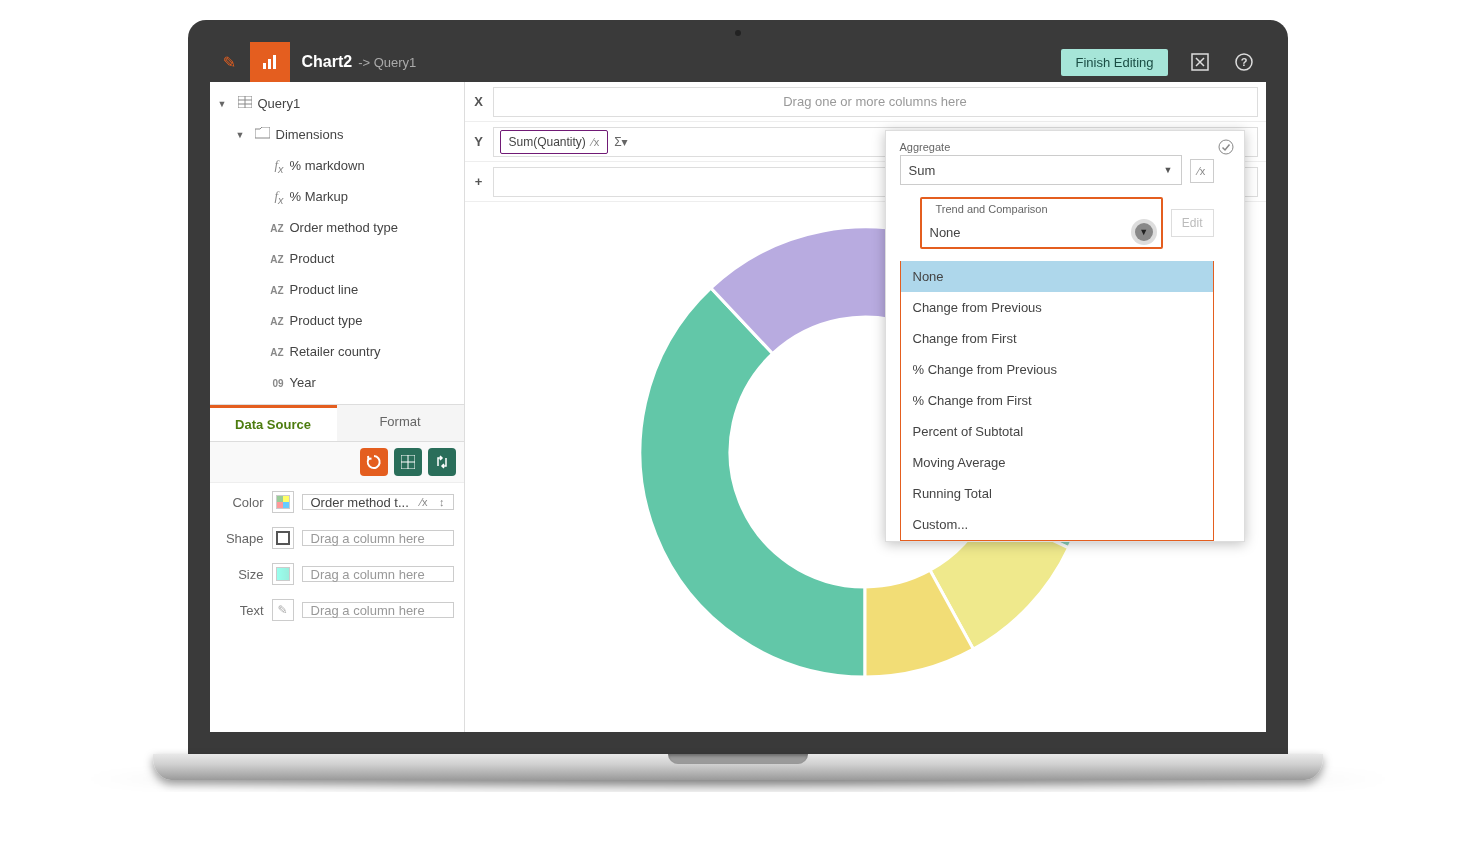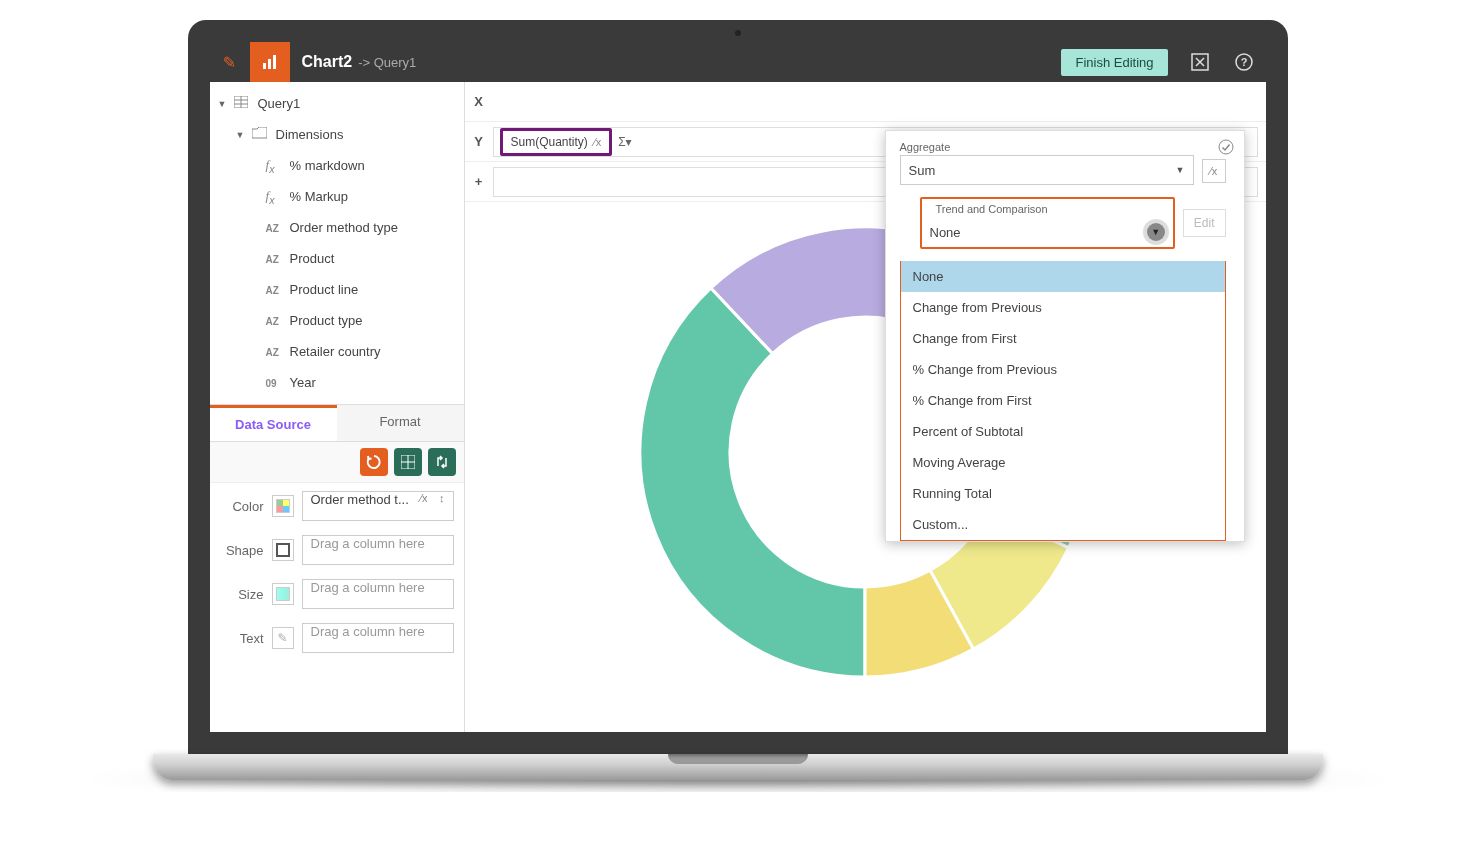--- a/index.html
+++ b/index.html
@@ -23,57 +23,57 @@
 .breadcrumb .sub { color: #aaa; font-size: 13px; }
 .header-right { margin-left: auto; display: flex; align-items: center; gap: 20px; padding-right: 10px; }
 .finish-btn { background: #a6e5d8; color: #1a4d44; padding: 6px 14px; border-radius: 2px; font-size: 13px; }
 .icon-btn { color: #eee; font-size: 16px; width: 24px; height: 24px; display: flex; align-items: center; justify-content: center; }
 
 .body { flex: 1; display: flex; overflow: hidden; }
 .left-panel { width: 255px; border-right: 1px solid #ddd; display: flex; flex-direction: column; overflow: hidden; }
 .tree { flex: 0 0 auto; padding: 6px 0; font-size: 13px; color: #444; overflow: auto; }
 .tree-row { display: flex; align-items: center; height: 31px; padding-left: 8px; gap: 6px; cursor: default; }
 .tree-row .caret { color: #666; font-size: 9px; width: 10px; }
-.tree-row .ficon { color: #888; font-size: 13px; width: 18px; text-align: left; }
+.tree-row .ficon { color: #888; font-size: 13px; width: 18px; text-align: right; }
 .fx { font-style: italic; font-family: serif; font-size: 13px; color: #888; }
 .az { font-weight: bold; font-size: 10px; color: #888; }
 .num { font-weight: bold; font-size: 10px; color: #888; }
 
 .mode-tabs { display: flex; border-top: 1px solid #ddd; border-bottom: 1px solid #ddd; background: #f5f5f5; font-size: 13px; }
 .mode-tab { flex: 1; text-align: center; padding: 9px 0; color: #666; }
-.mode-tab.active { border-top: 3px solid #e45e1f; font-weight: bold; color: #8b5cf6; background: #fff; }
+.mode-tab.active { border-top: 3px solid #e45e1f; font-weight: bold; color: #4d7c0f; background: #fff; }
 
 .toolbar-row { display: flex; justify-content: flex-end; gap: 6px; padding: 6px 8px; background: #f9f9f9; border-bottom: 1px solid #eee; }
 .tool-sq { width: 28px; height: 28px; border-radius: 4px; display: flex; align-items: center; justify-content: center; color: #fff; font-size: 13px; font-weight: bold; }
 .tool-sq.or { background: #e45e1f; }
 .tool-sq.gr { background: #2a6e5a; }
 .tool-sq.gr2 { background: #2a6e5a; }
 
 .enc-block { padding: 8px 10px; font-size: 13px; color: #555; }
 .enc-row { display: flex; align-items: center; gap: 8px; margin-bottom: 14px; }
 .enc-label { width: 44px; text-align: right; color: #666; }
 .enc-sw { width: 22px; height: 22px; border: 1px solid #ccc; display: flex; align-items: center; justify-content: center; }
-.enc-field { flex: 1; border: 1px solid #ccc; height: 30px; display: flex; align-items: flex-start; padding: 0 8px; color: #999; gap: 6px; }
+.enc-field { flex: 1; border: 1px solid #ccc; height: 16px; display: flex; align-items: center; padding: 0 8px; color: #999; gap: 6px; }
 .enc-field.filled { color: #444; }
 .enc-field .small-ic { margin-left: auto; color: #888; font-size: 11px; }
 
 .main { flex: 1; position: relative; overflow: hidden; }
 .shelves { padding: 0; }
 .shelf-row { display: flex; align-items: center; border-bottom: 1px solid #eee; height: 40px; }
 .shelf-label { width: 28px; text-align: center; font-weight: bold; color: #555; font-size: 13px; }
 .shelf-drop { flex: 1; border: 1px solid #ddd; margin: 4px 8px 4px 0; height: 30px; display: flex; align-items: center; justify-content: center; color: #999; font-size: 13px; }
 .shelf-drop.tags { justify-content: flex-start; padding-left: 6px; color: #999; }
-.pill { border: 3px solid #701a75; border-radius: 2px; padding: 4px 8px; font-size: 12px; color: #444; display: flex; align-items: center; gap: 6px; }
+.pill { border: 1px solid #701a75; border-radius: 2px; padding: 4px 8px; font-size: 12px; color: #444; display: flex; align-items: center; gap: 6px; }
 .pill .pic { color: #888; font-size: 11px; }
 .sigma { color: #666; margin-left: 6px; font-size: 12px; }
 
 .donut-wrap { position: absolute; top: 120px; left: 50%; transform: translateX(-50%); width: 500px; height: 500px; }
 .donut-svg { width: 100%; height: 100%; }
 
-.popover { position: absolute; top: 48px; left: 420px; width: 360px; background: #fff; box-shadow: 0 2px 12px rgba(0,0,0,0.25); border: 1px solid #ddd; padding: 10px 4px 0 0; z-index: 10; }
+.popover { position: absolute; top: 48px; left: 420px; width: 360px; background: #fff; box-shadow: 0 2px 12px rgba(0,0,0,0.25); border: 1px solid #ddd; padding: 10px 16px 0 0; z-index: 10; }
 .pop-check { position: absolute; top: 8px; right: 10px; color: #888; font-size: 14px; }
 .pop-section { padding: 0 14px; margin-bottom: 12px; position: relative; }
 .pop-label { font-size: 11px; color: #666; margin-bottom: 2px; }
 .pop-select { border: 1px solid #ccc; height: 30px; display: flex; align-items: center; justify-content: space-between; padding: 0 8px; font-size: 13px; color: #444; }
 .pop-fx { position: absolute; right: 14px; top: 18px; width: 24px; height: 24px; border: 1px solid #ccc; display: flex; align-items: center; justify-content: center; color: #888; font-size: 11px; }
 .pop-select.agg { margin-right: 32px; }
 .pop-trend-row { display: flex; align-items: flex-start; gap: 8px; }
 .pop-trend-fieldset { flex: 1; border: 2px solid #e45e1f; border-radius: 2px; padding-top: 0; margin-left: 20px; }
 .pop-trend-legend { font-size: 11px; color: #666; margin: -7px 0 0 10px; background: #fff; padding: 0 4px; display: inline-block; }
 .pop-trend-val { padding: 6px 8px; display: flex; align-items: center; justify-content: space-between; font-size: 13px; color: #444; }
@@ -247,20 +247,21 @@
                 </div>
               <div class="enc-field">Drag a column here</div>
             </div>
           </div>
         </div>
 
         <div class="main">
           <div class="shelves">
             <div class="shelf-row">
               <div class="shelf-label">X</div>
+              <div class="shelf-drop">Drag one or more columns here</div>
             </div>
             <div class="shelf-row">
               <div class="shelf-label">Y</div>
               <div class="shelf-drop tags">
                 <div class="pill">
                   <span>Sum(Quantity)</span>
                   <span class="pic">⁄x</span>
                 </div>
                 <span class="sigma">Σ▾</span>
               </div>

